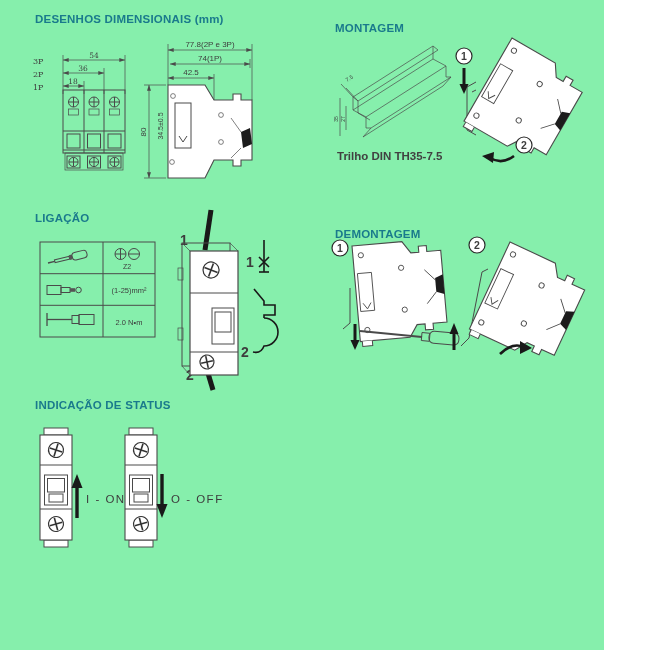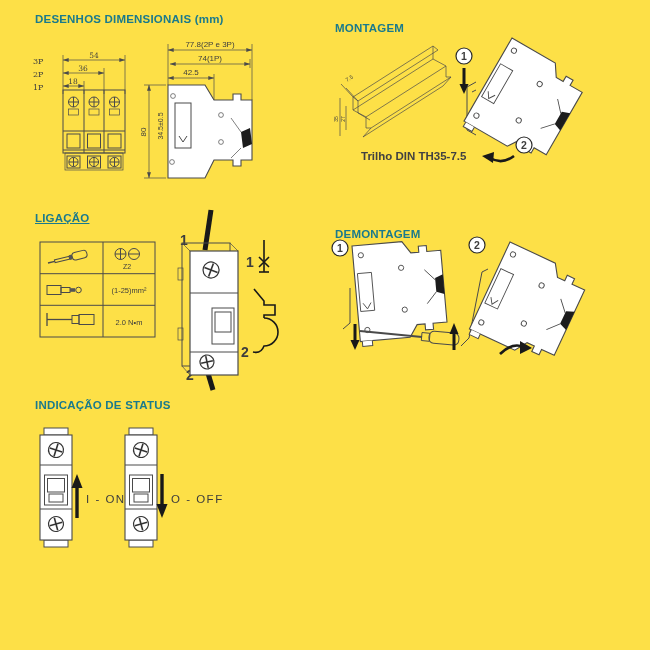--- a/index.html
+++ b/index.html
@@ -1,20 +1,20 @@
 <!DOCTYPE html>
 <html><head>
 <meta charset="utf-8">
 <style>
   html,body{margin:0;padding:0;background:#fff;}
-  .canvas{position:relative;width:650px;height:650px;background:#fde047;overflow:hidden;
+  .canvas{position:relative;width:604px;height:650px;background:#86efac;overflow:hidden;
           font-family:"Liberation Sans",sans-serif;}
   .sec-title{position:absolute;font:700 11.5px "Liberation Sans",sans-serif;
              color:#1a7a8c;letter-spacing:.2px;white-space:nowrap;}
-  .caption{position:absolute;font:600 11.5px "Liberation Sans",sans-serif;color:#414141;white-space:nowrap;margin-left:24px;}
+  .caption{position:absolute;font:600 11.5px "Liberation Sans",sans-serif;color:#414141;white-space:nowrap;}
   svg{position:absolute;overflow:visible;}
   .ln{stroke:#4a4a4a;stroke-width:1;fill:none;}
   .thin{stroke:#4a4a4a;stroke-width:.7;fill:none;}
   .blk{stroke:#191919;fill:none;}
   text{font-family:"Liberation Sans",sans-serif;fill:#3d3d3d;}
   .serif{font-family:"DejaVu Serif",serif;}
 </style>
 </head>
 <body>
 
@@ -196,21 +196,21 @@
       <polygon points="9.5,56 18.5,56 14,66" fill="#191919"></polygon>
     </g>
     <g>
       <circle cx="74" cy="117" r="8" fill="#fff" stroke="#2a2a2a" stroke-width="1.2"></circle>
       <text x="74" y="120.5" font-size="10.5" font-weight="600" text-anchor="middle" fill="#222">2</text>
       <path d="M64,128 Q52,137 40,130" class="blk" stroke-width="2.6"></path>
       <polygon points="44,124 32,128 43,135" fill="#191919"></polygon>
     </g>
   </svg>
 
-  <div class="sec-title" style="left:35px;top:212px;text-decoration:underline;">LIGAÇÃO</div>
+  <div class="sec-title" style="left:35px;top:212px;">LIGAÇÃO</div>
 
   <svg style="left:35px;top:210px;" width="295" height="182" viewBox="0 0 295 182">
 
     <g>
       <rect x="5" y="32" width="115" height="95" fill="#fff" class="ln"></rect>
       <line x1="68" y1="32" x2="68" y2="127" class="ln"></line>
       <line x1="5" y1="63.7" x2="120" y2="63.7" class="ln"></line>
       <line x1="5" y1="95.3" x2="120" y2="95.3" class="ln"></line>
       <g transform="translate(13,53) rotate(-14)">
         <line x1="0" y1="0" x2="7" y2="0" stroke="#4a4a4a" stroke-width="1.4"></line>

